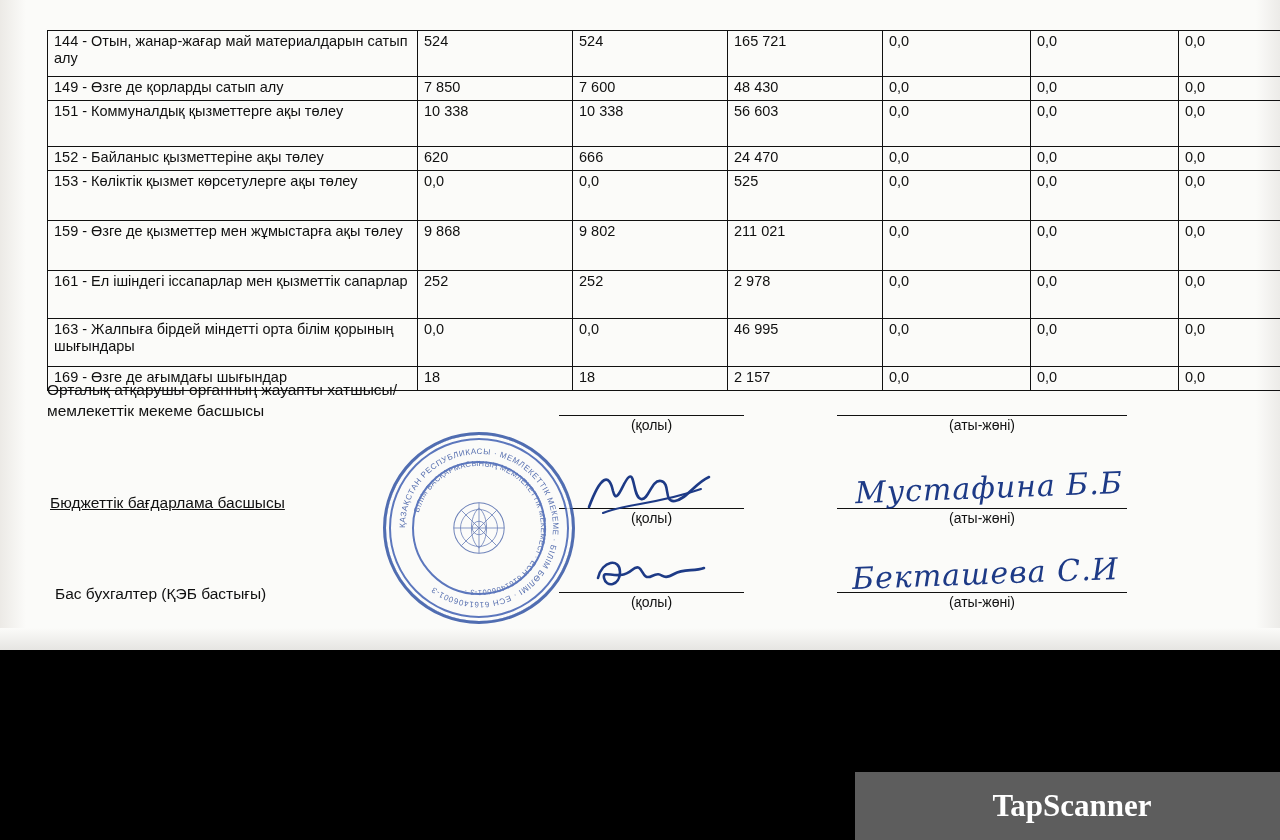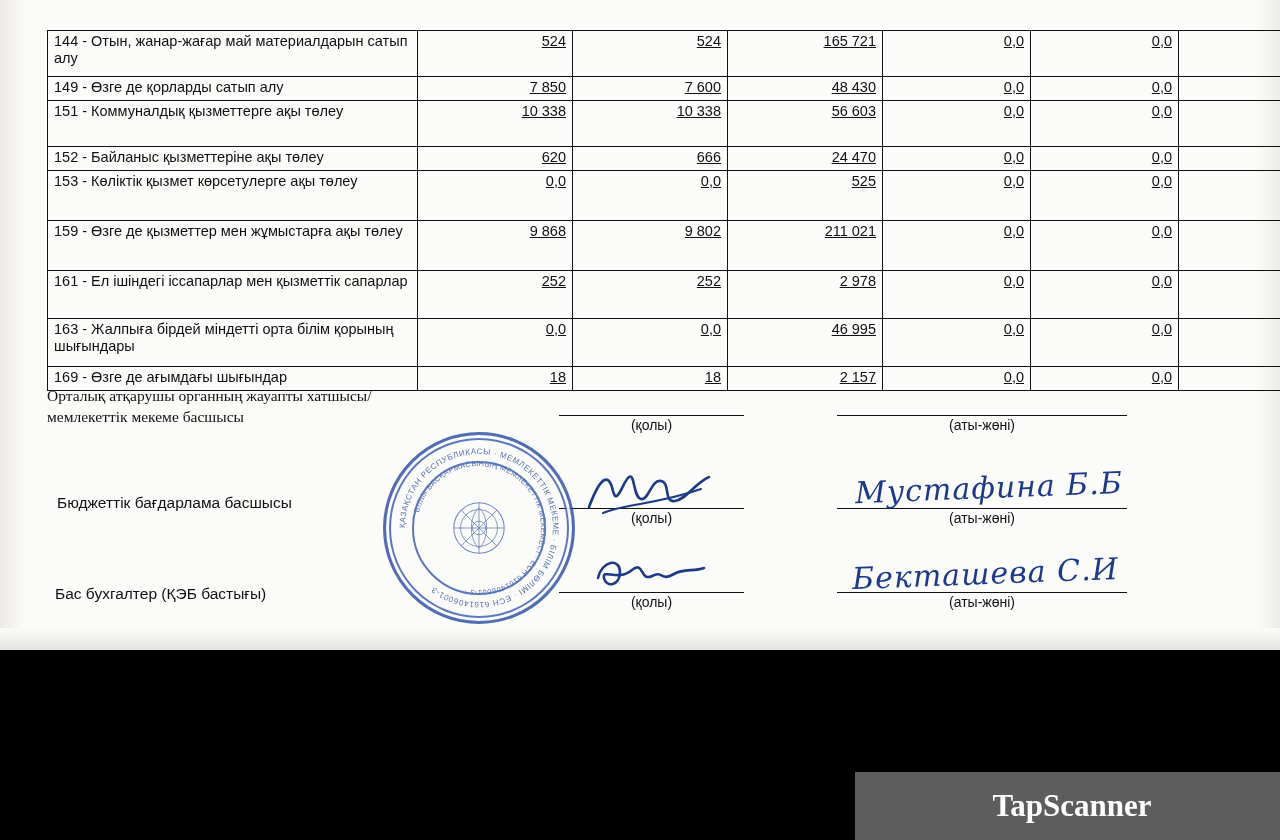--- a/index.html
+++ b/index.html
@@ -44,25 +44,24 @@
     padding:2px 6px;
     vertical-align:top;
     line-height:1.18;
   }
   td.name{
     width:357px;
     text-align:left;
     padding-top:4px;
   }
   td.num{
-    text-align:right;
+    text-align:left;
     vertical-align:bottom;
     padding-bottom:3px;
     font-size:14.5px;
-    text-decoration:underline;
   }
   .c1{width:142px;}
   .c2{width:142px;}
   .c3{width:142px;}
   .c4{width:135px;}
   .c5{width:135px;}
   .c6{width:133px;}
 
   
   .sigblock{
@@ -250,28 +249,28 @@
           <td class="num c3">2 157</td>
           <td class="num c4">0,0</td>
           <td class="num c5">0,0</td>
           <td class="num c6">0,0</td>
         </tr>
       </tbody>
     </table>
 
     <div class="sigblock">
 
-      <div class="lbl" style="top:6px;left:0px;font-family:Liberation Serif, serif;">Орталық атқарушы органның жауапты хатшысы/
+      <div class="lbl" style="top:0px;left:0px;">Орталық атқарушы органның жауапты хатшысы/
 мемлекеттік мекеме басшысы</div>
       <div class="rule" style="top:35px;left:512px;width:185px;"></div>
       <div class="undercap" style="top:37px;left:512px;width:185px;">(қолы)</div>
       <div class="rule" style="top:35px;left:790px;width:290px;"></div>
       <div class="undercap" style="top:37px;left:790px;width:290px;">(аты-жөні)</div>
 
-      <div class="lbl" style="top:113px;left:10px;">Бюджеттік бағдарлама басшысы</div>
+      <div class="lbl" style="top:113px;left:3px;text-decoration:underline;">Бюджеттік бағдарлама басшысы</div>
       <div class="rule" style="top:128px;left:512px;width:185px;"></div>
       <div class="undercap" style="top:130px;left:512px;width:185px;">(қолы)</div>
       <div class="rule" style="top:128px;left:790px;width:290px;"></div>
       <div class="undercap" style="top:130px;left:790px;width:290px;">(аты-жөні)</div>
 
       <div class="lbl" style="top:204px;left:8px;">Бас бухгалтер (ҚЭБ бастығы)</div>
       <div class="rule" style="top:212px;left:512px;width:185px;"></div>
       <div class="undercap" style="top:214px;left:512px;width:185px;">(қолы)</div>
       <div class="rule" style="top:212px;left:790px;width:290px;"></div>
       <div class="undercap" style="top:214px;left:790px;width:290px;">(аты-жөні)</div>

